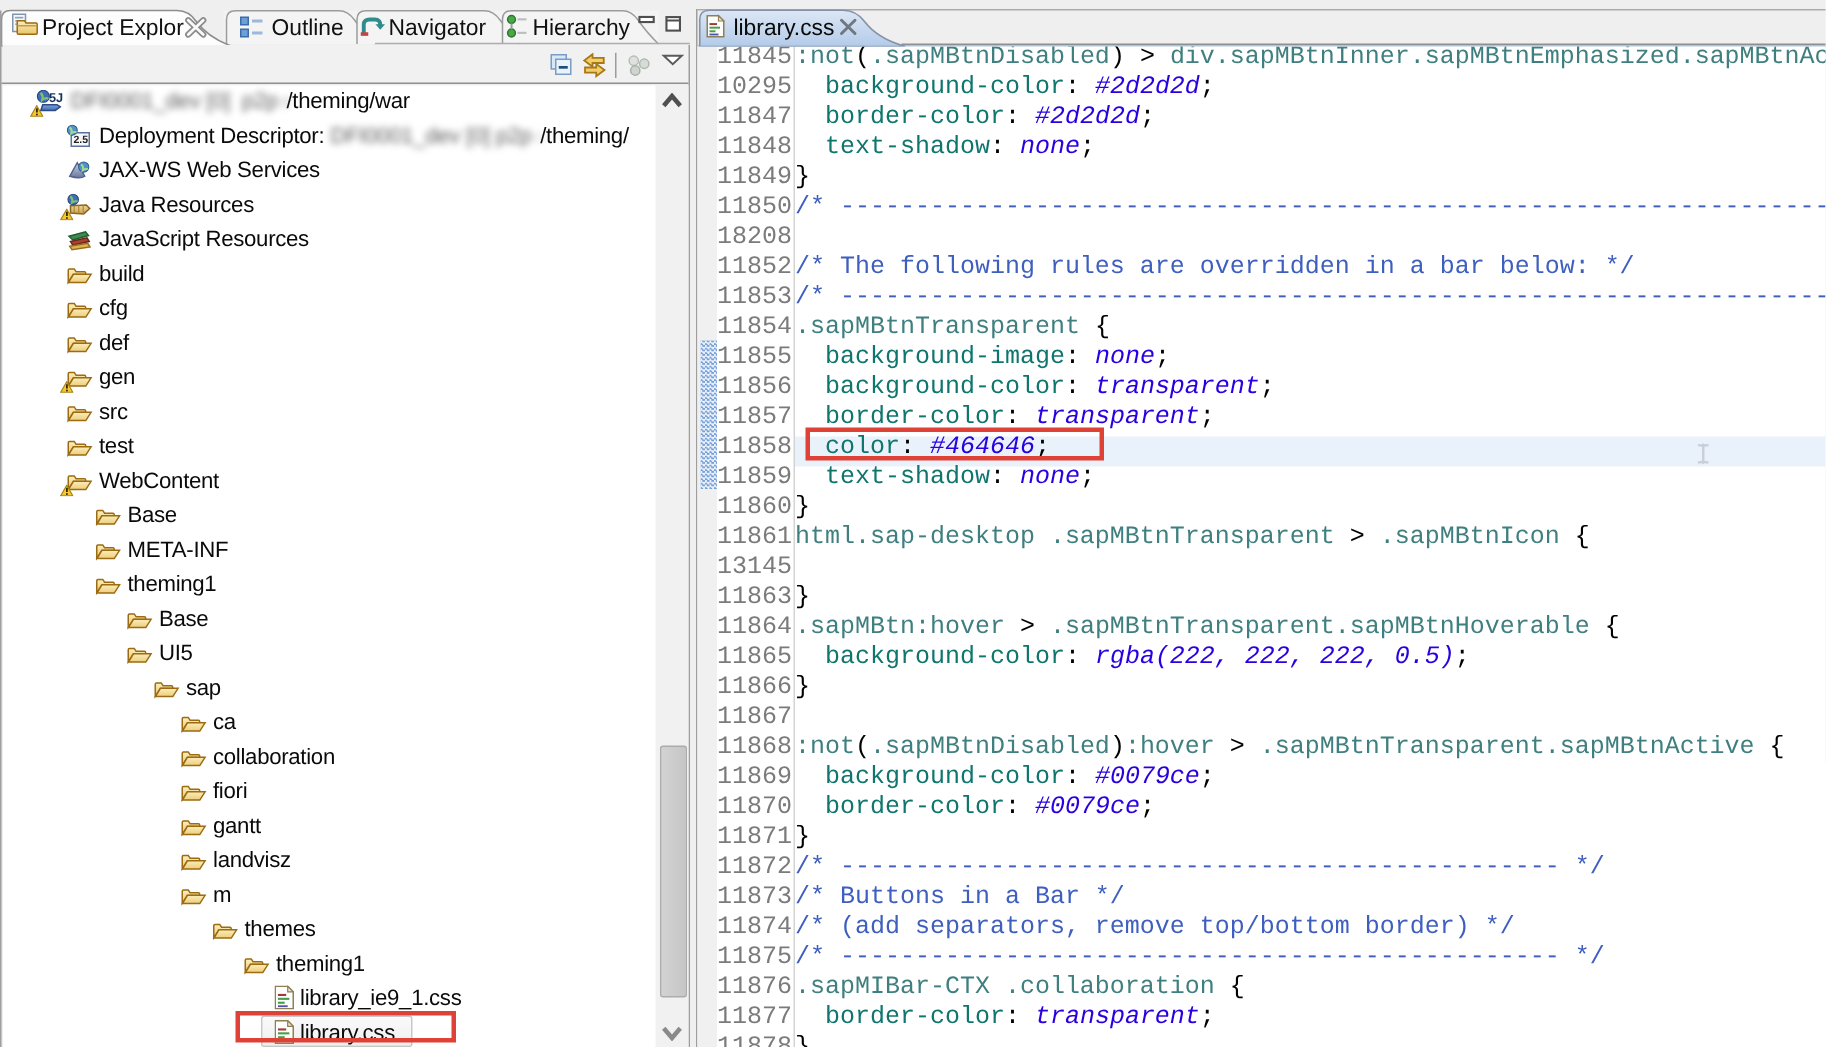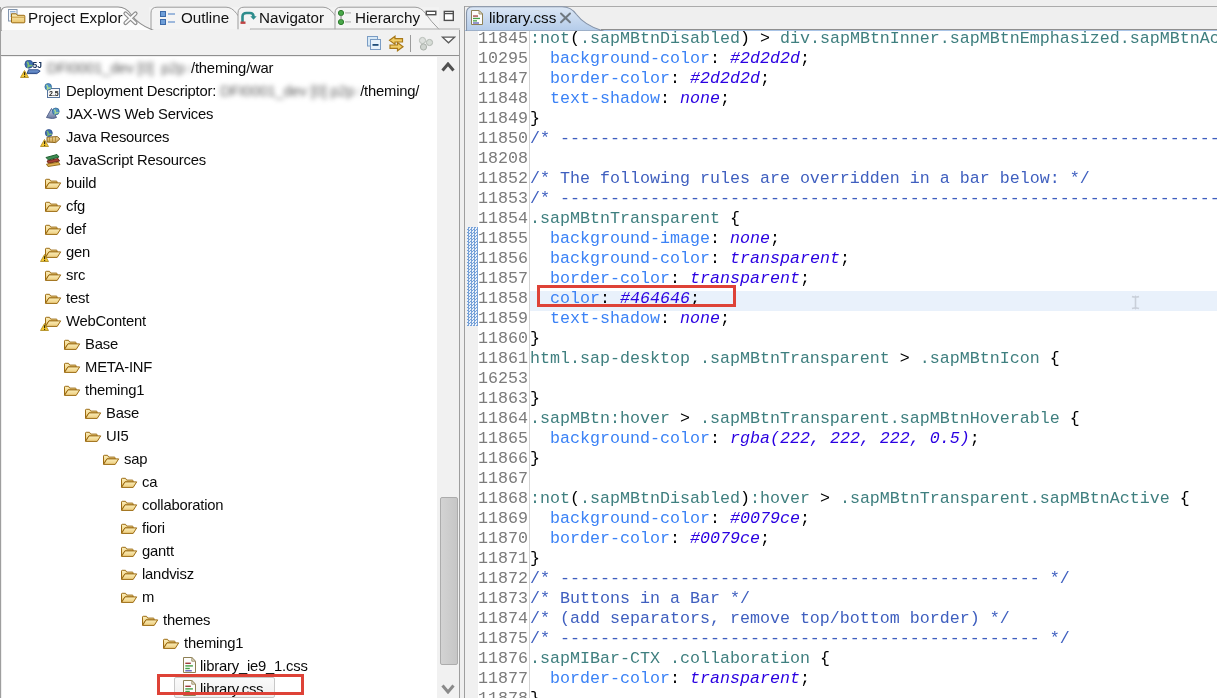--- a/index.html
+++ b/index.html
@@ -30,21 +30,21 @@
 #editor{position:absolute;left:465px;top:31px;width:752px;height:667px;background:#fff;overflow:hidden}
 #aruler{position:absolute;left:0;top:0;width:12.5px;height:667px;background:#F0F0F0}
 #hatch{position:absolute;left:1.5px;top:196px;width:11px;height:99px;
   background:repeating-conic-gradient(#76A1D8 0% 25%, #EAF1FA 0% 50%) 0 0/3px 3px;}
 #numsep{position:absolute;left:64px;top:0;width:1px;height:667px;background:#D4D4D4}
 #curline{position:absolute;left:65px;top:260px;width:687px;height:20px;background:#E9F1FB}
 .ln,.cl{position:absolute;font-family:"Liberation Mono",monospace;font-size:16.666px;
   line-height:20px;height:20px;white-space:pre}
 .ln{left:0;width:63px;text-align:right;color:#7B7B7B}
 .cl{left:65px}
-.s{color:#3F7F7F}.k{color:#000}.p{color:#3b82f6}.v{color:#2A00E1;font-style:italic}.c{color:#3F5FBF}
+.s{color:#3F7F7F}.k{color:#000}.p{color:#0f766e}.v{color:#2A00E1;font-style:italic}.c{color:#3F5FBF}
 #redrect1{position:absolute;left:72px;top:253.5px;width:193px;height:16.5px;border:3.5px solid #DE4237;z-index:5}
 #redrect2{position:absolute;left:155px;top:617px;width:141px;height:15px;border:3.5px solid #DE4237;z-index:6}
 #selbox{position:absolute;left:172px;top:620px;width:99px;height:19px;background:linear-gradient(#FAFAFA,#EFEFEF);border:1px solid #C8C8C8;border-radius:2px;z-index:1}
 #ibeam{position:absolute;left:664px;top:264px;width:13px;height:15px;z-index:4}
 </style></head>
 <body>
 <div id="root">
 <svg width="0" height="0" style="position:absolute">
       <defs>
 <linearGradient id="gfb" x1="0" y1="0" x2="0" y2="1">
@@ -428,21 +428,21 @@
 <div class="ln" style="top:238px">11857</div>
 <div class="cl" style="top:238px">  <span class="p">border-color</span><span class="k">:</span> <span class="v">transparent</span><span class="k">;</span></div>
 <div class="ln" style="top:258px">11858</div>
 <div class="cl" style="top:258px">  <span class="p">color</span><span class="k">:</span> <span class="v">#464646</span><span class="k">;</span></div>
 <div class="ln" style="top:278px">11859</div>
 <div class="cl" style="top:278px">  <span class="p">text-shadow</span><span class="k">:</span> <span class="v">none</span><span class="k">;</span></div>
 <div class="ln" style="top:298px">11860</div>
 <div class="cl" style="top:298px"><span class="k">}</span></div>
 <div class="ln" style="top:318px">11861</div>
 <div class="cl" style="top:318px"><span class="s">html.sap-desktop .sapMBtnTransparent </span><span class="k">&gt;</span><span class="s"> .sapMBtnIcon </span><span class="k">{</span></div>
-<div class="ln" style="top:338px">16253</div>
+<div class="ln" style="top:338px">13145</div>
 <div class="ln" style="top:358px">11863</div>
 <div class="cl" style="top:358px"><span class="k">}</span></div>
 <div class="ln" style="top:378px">11864</div>
 <div class="cl" style="top:378px"><span class="s">.sapMBtn:hover </span><span class="k">&gt;</span><span class="s"> .sapMBtnTransparent.sapMBtnHoverable </span><span class="k">{</span></div>
 <div class="ln" style="top:398px">11865</div>
 <div class="cl" style="top:398px">  <span class="p">background-color</span><span class="k">:</span> <span class="v">rgba(222, 222, 222, 0.5)</span><span class="k">;</span></div>
 <div class="ln" style="top:418px">11866</div>
 <div class="cl" style="top:418px"><span class="k">}</span></div>
 <div class="ln" style="top:438px">11867</div>
 <div class="ln" style="top:458px">11868</div>

